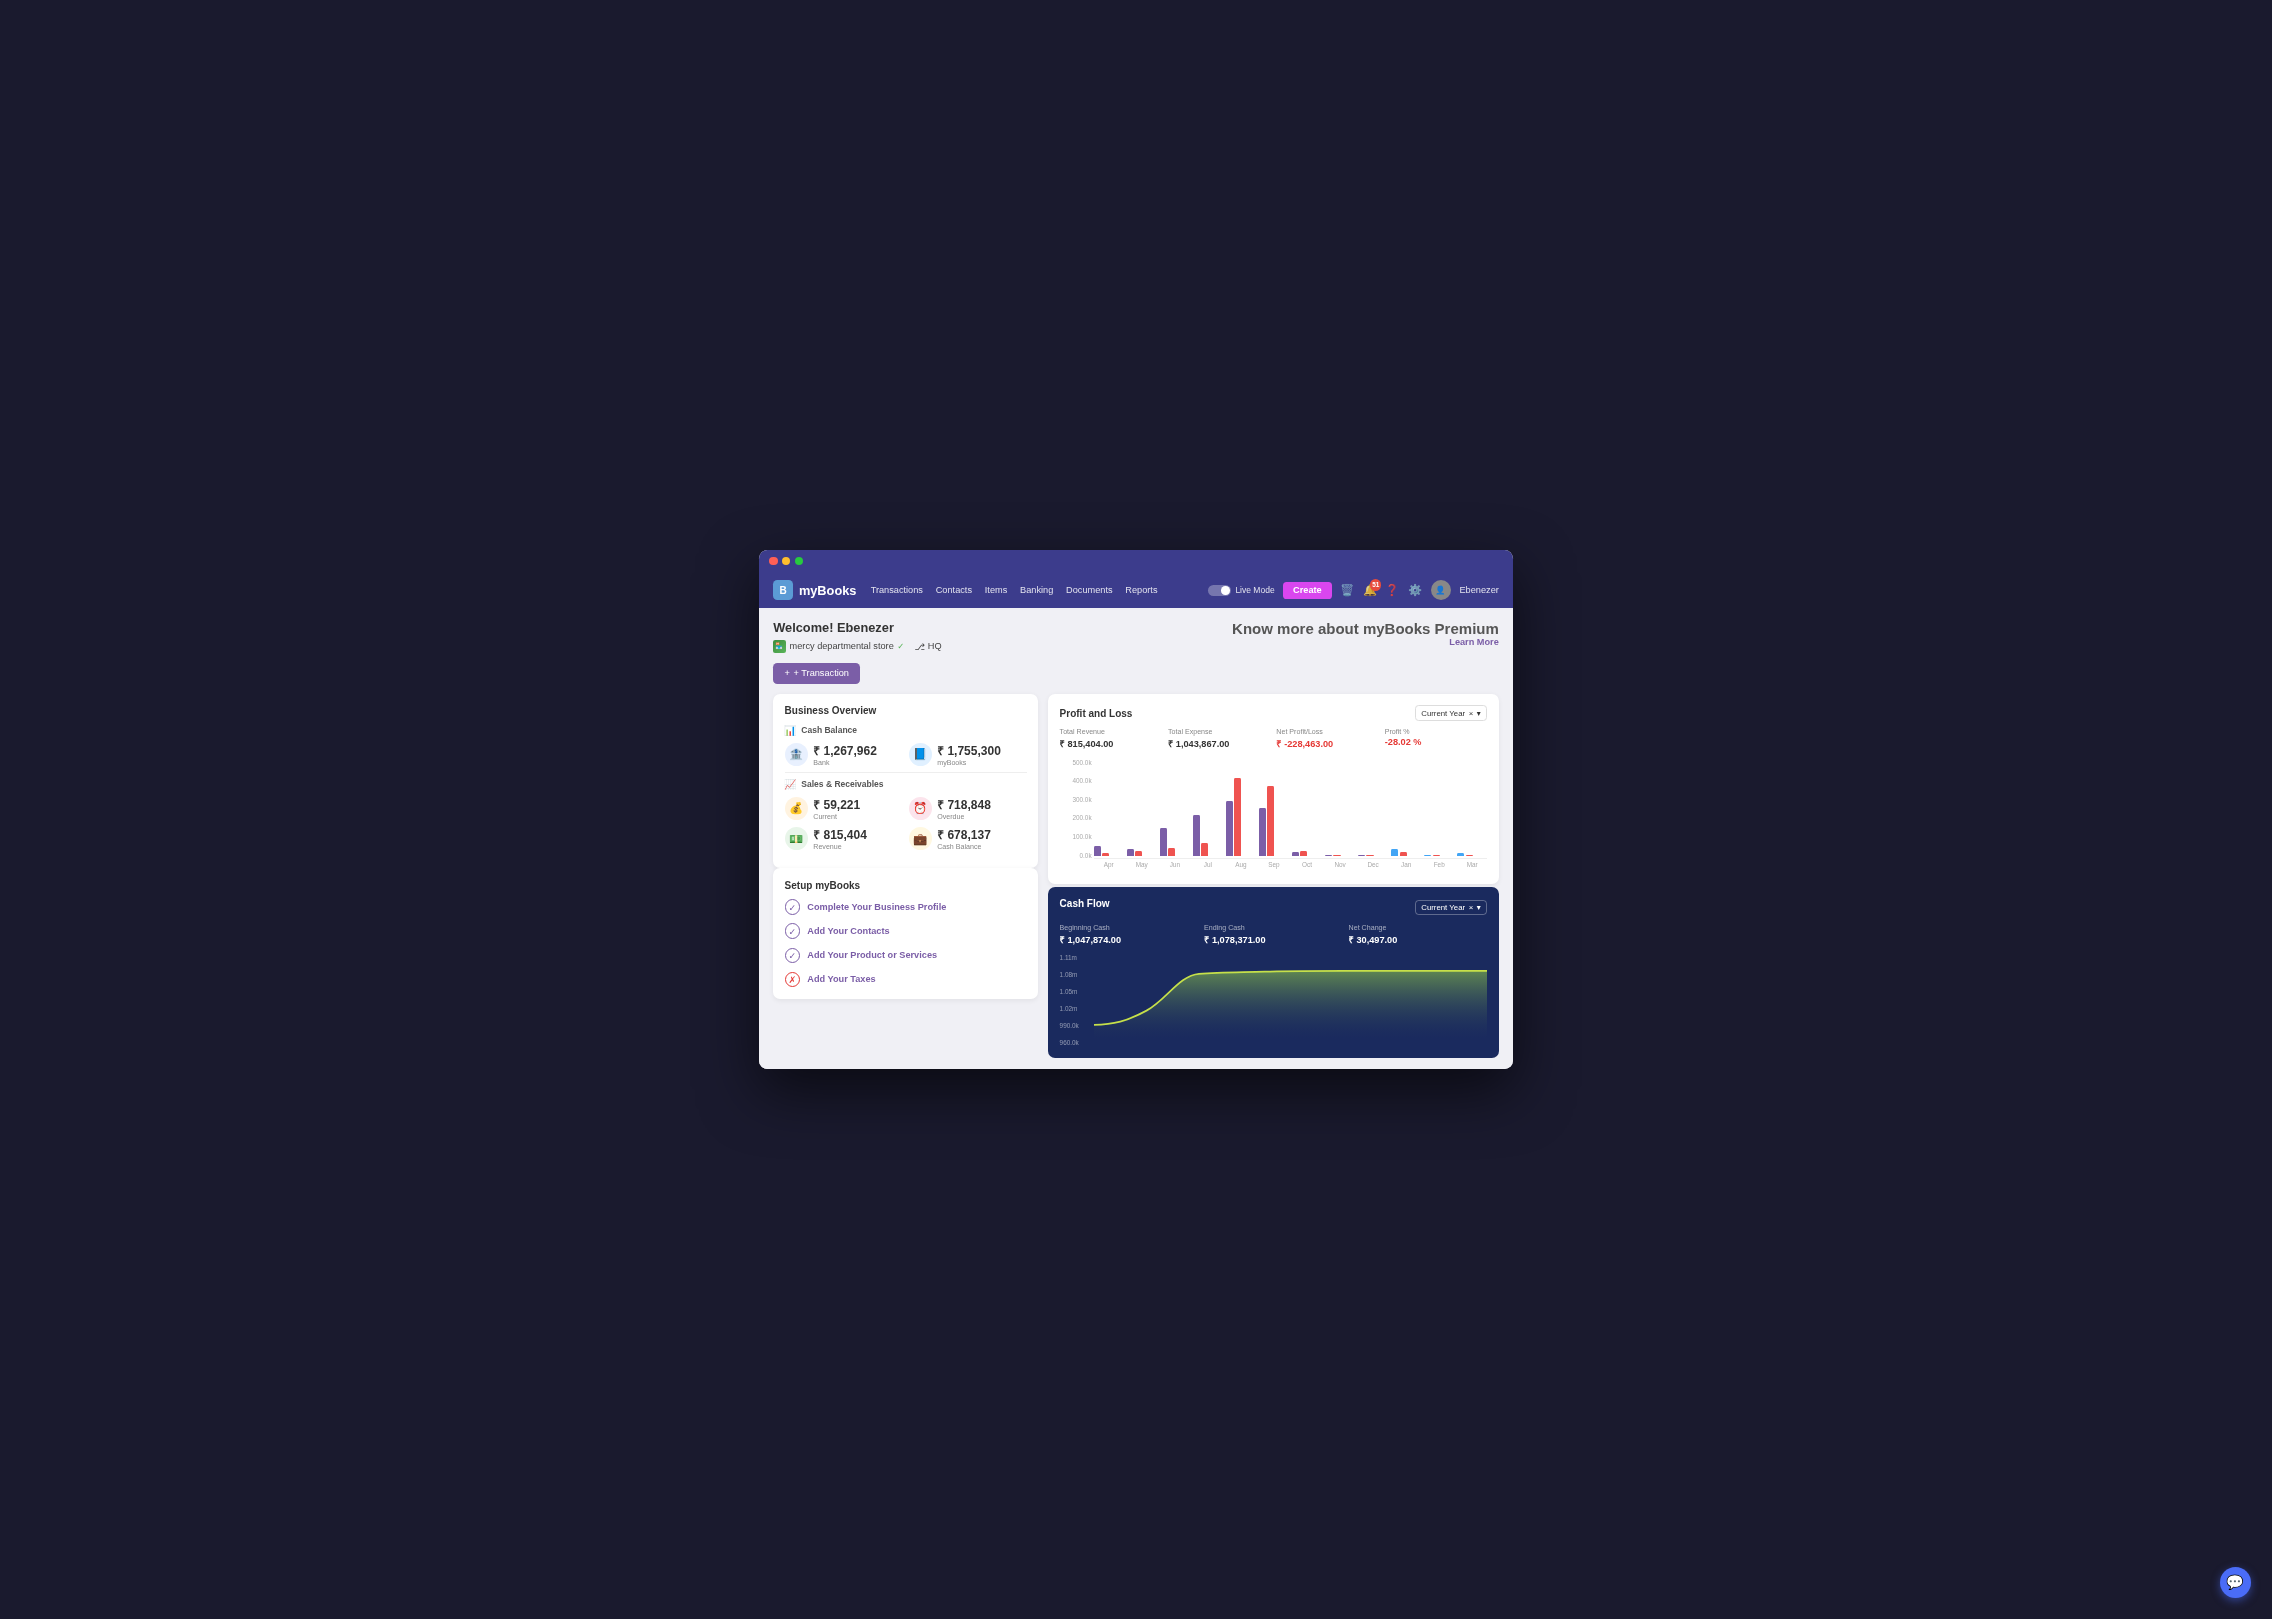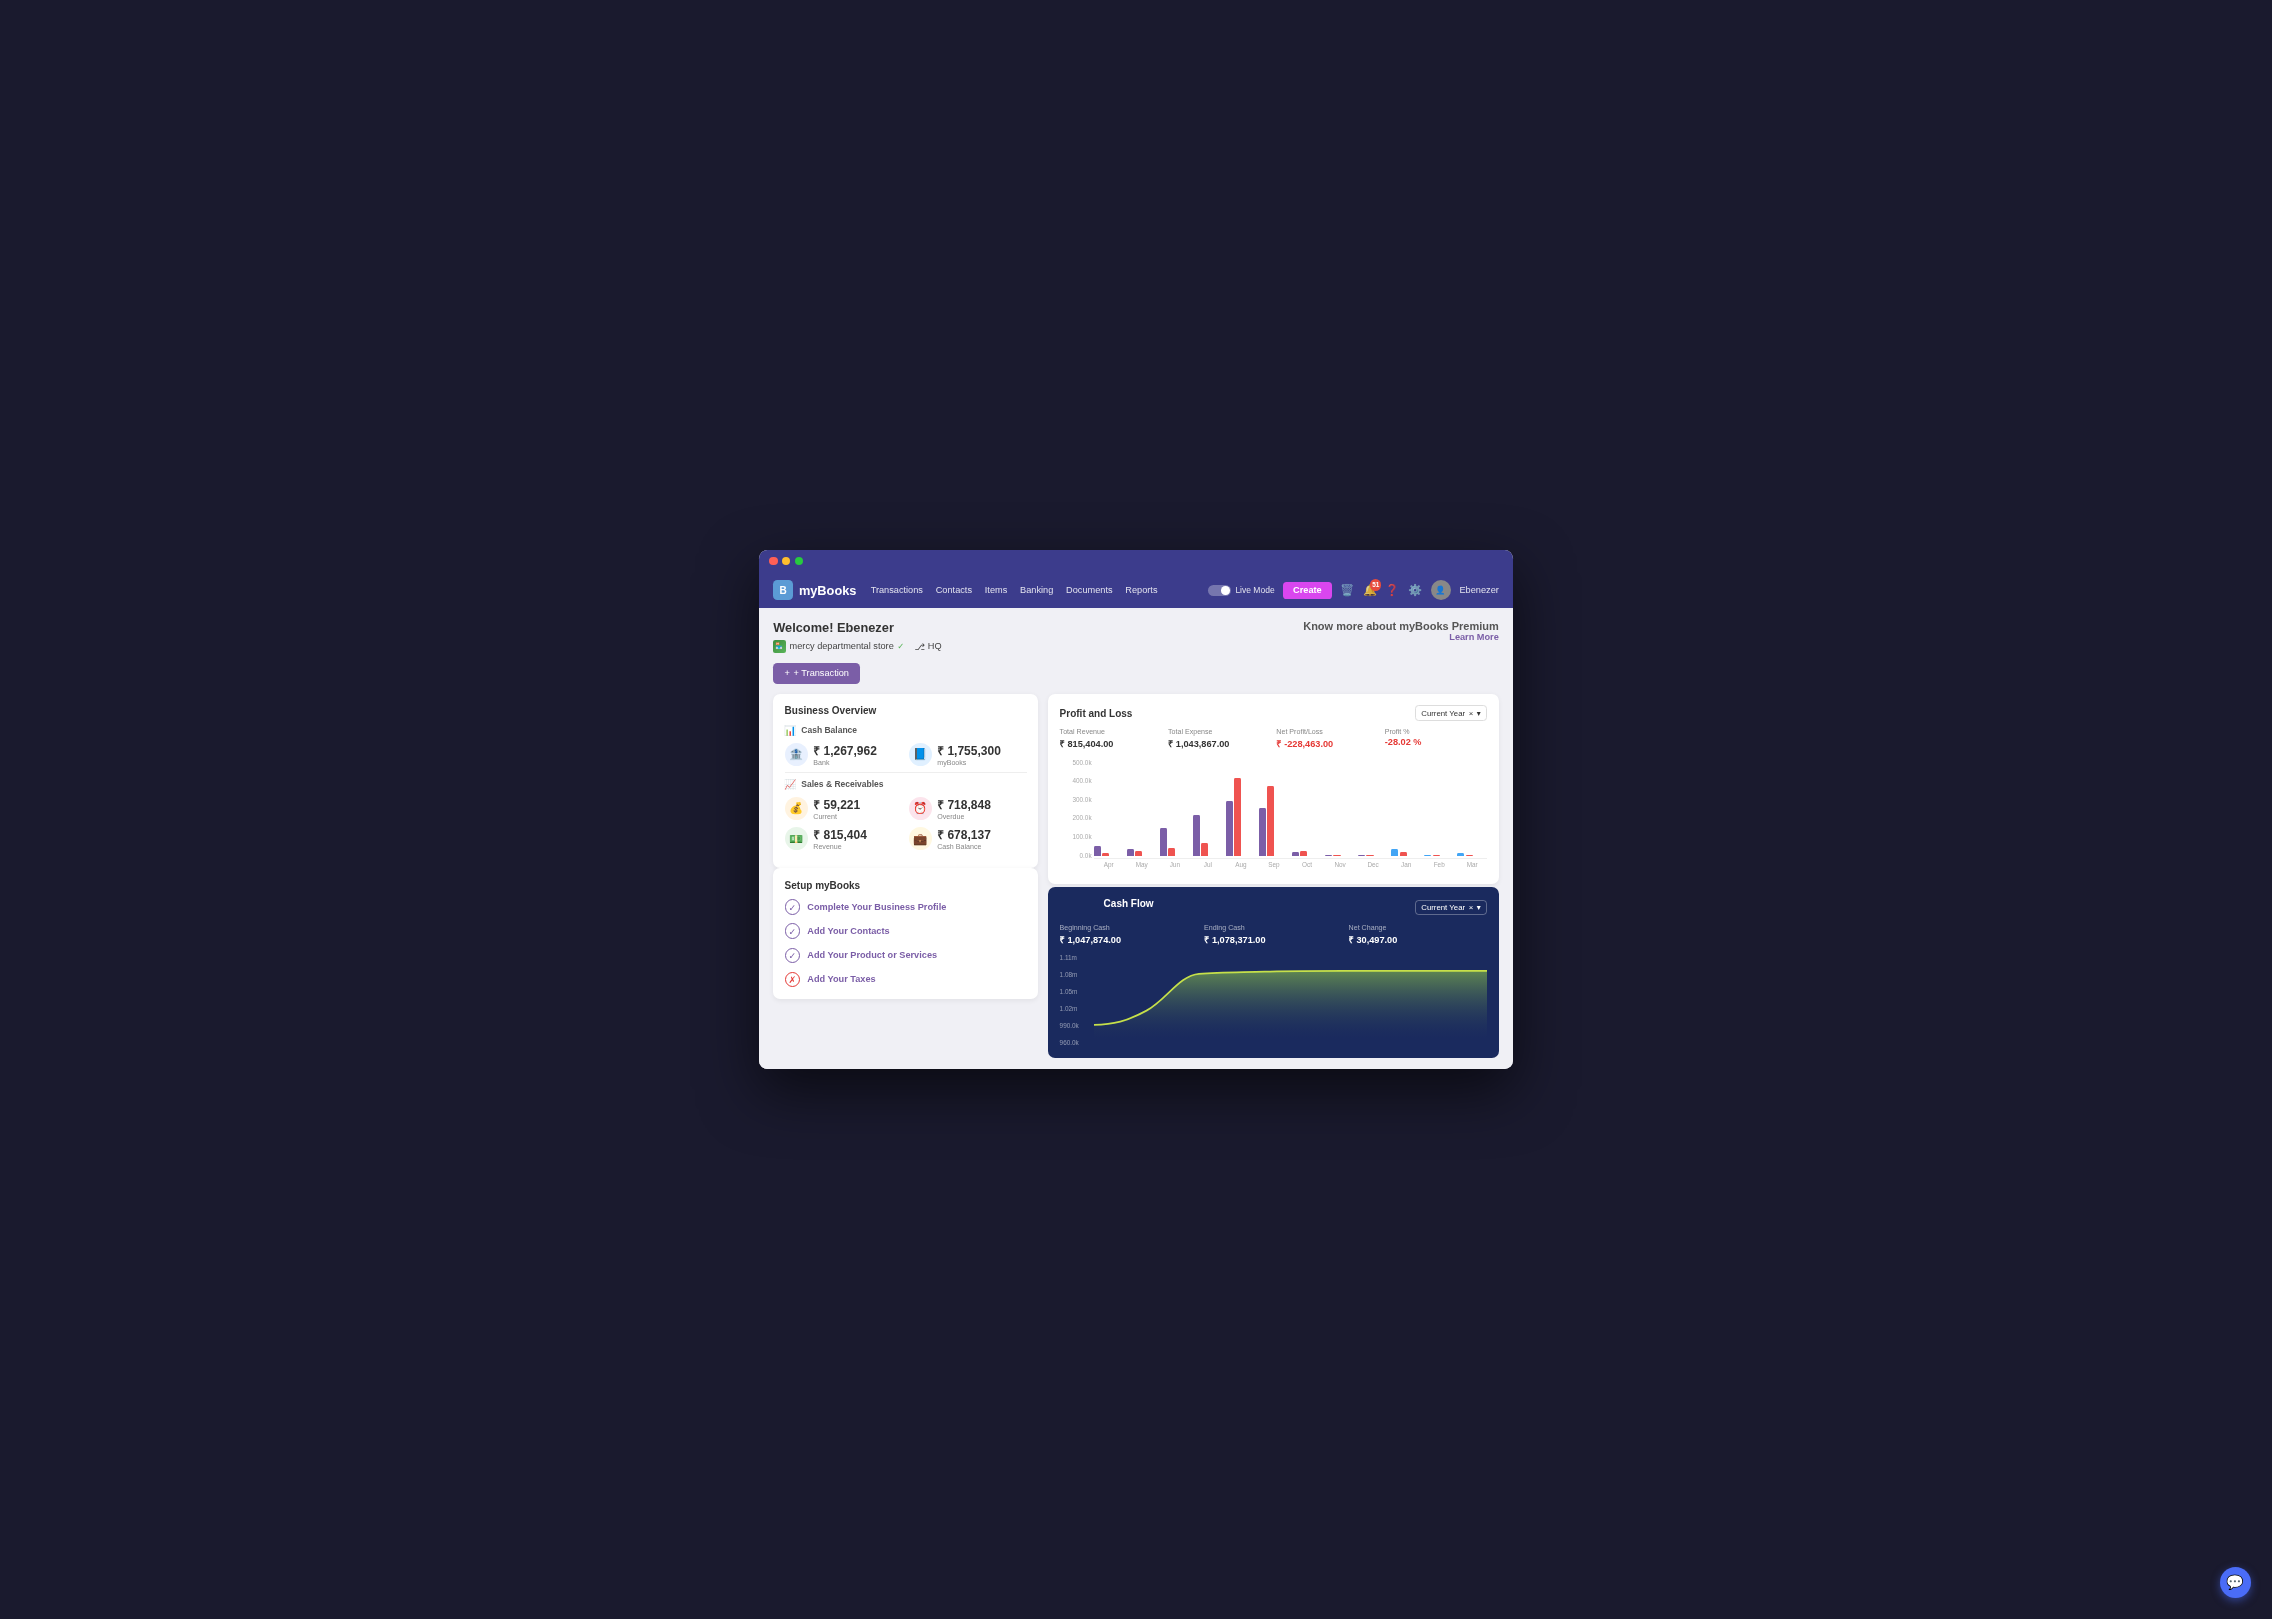--- a/index.html
+++ b/index.html
@@ -186,21 +186,21 @@
       display: flex;
       align-items: center;
       gap: 2.8px;
       font-size: 9.2px;
       color: #444;
     }
     .header-right {
       text-align: right;
     }
     .premium-text {
-      font-size: 11px;
+      font-size: 15px;
       color: #555;
     }
     .premium-text span { font-weight: 700; }
     .learn-more {
       color: #7b5ea7;
       font-size: 9.2px;
       font-weight: 600;
       cursor: pointer;
     }
     .btn-transaction {
@@ -421,21 +421,20 @@
       padding: 11.4px;
       color: white;
       position: relative;
       overflow: hidden;
     }
     .cashflow-title {
       font-size: 10px;
       font-weight: 700;
       color: white;
       margin-bottom: 7.1px;
-      margin-left: 44px;
     }
     .cashflow-header {
       display: flex;
       align-items: center;
       justify-content: space-between;
       margin-bottom: 7.1px;
     }
     .filter-select-dark {
       display: flex;
       align-items: center;

